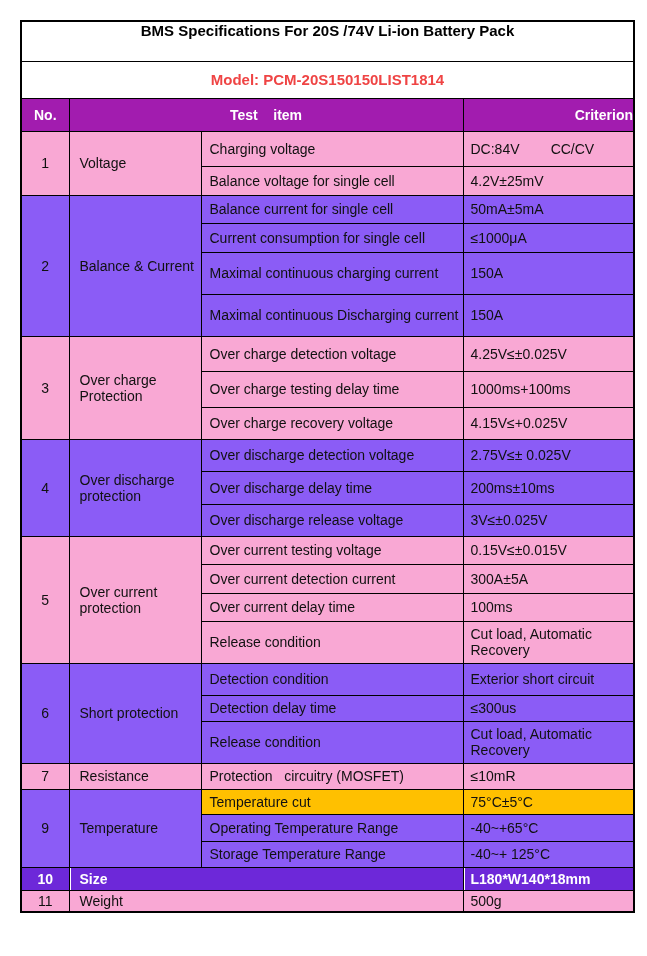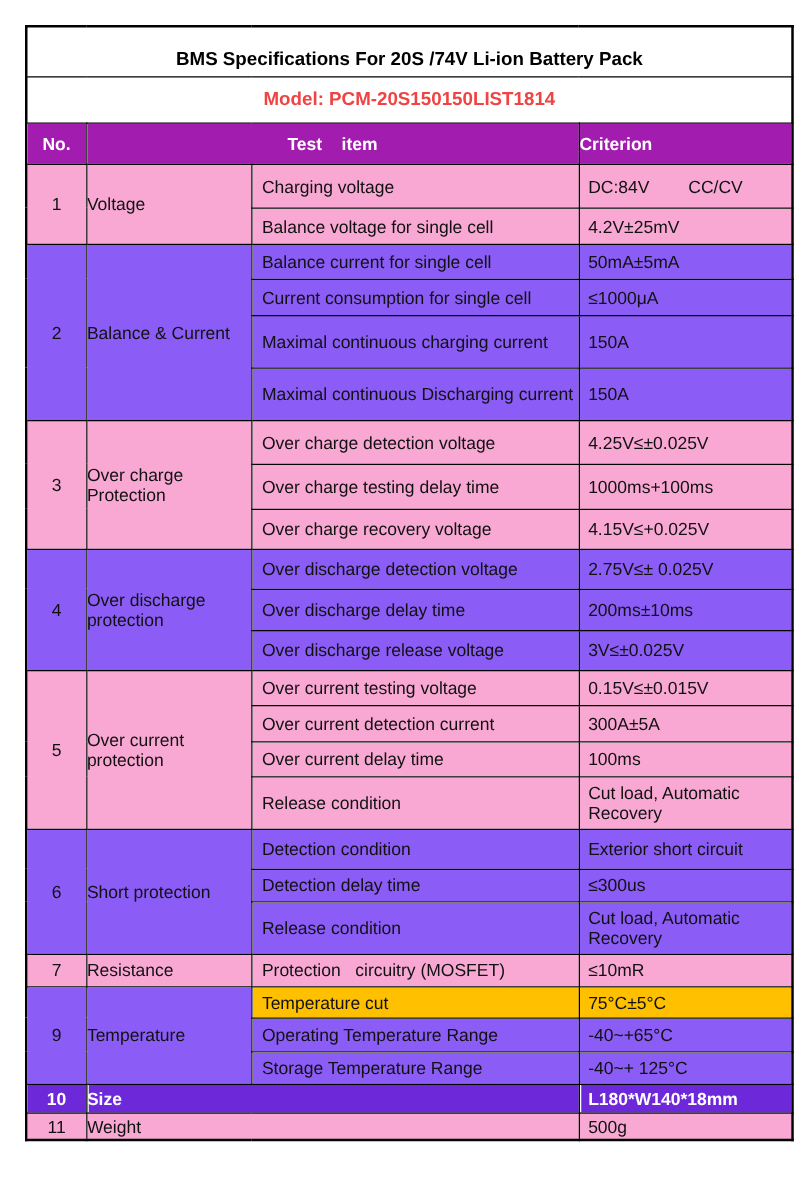--- a/index.html
+++ b/index.html
@@ -23,51 +23,51 @@
     font-size: 14px;
   }
   td, th {
     border: 1px solid #000000;
     vertical-align: middle;
     white-space: pre-wrap;
     overflow: hidden;
   }
   
   td.no   { text-align: center; }
-  td.cat  { padding-right: 4px; }
+  td.cat  { padding-left: 10px; padding-right: 4px; }
   td.item { padding-left: 8px;  padding-right: 4px; }
   td.crit { padding-left: 7px;  padding-right: 4px; }
 
   
   tr.title-row td {
     height: 40px;
     text-align: center;
     vertical-align: top;
-    padding-top: 17px;
+    padding-top: 0;
     font-size: 15px;
     font-weight: bold;
     color: #000000;
   }
   tr.model-row td {
     height: 37px;
     text-align: center;
     font-size: 15px;
     font-weight: bold;
     color: #ef4444;
   }
   tr.header-row th {
     height: 33px;
     background: #a21caf;
     color: #ffffff;
     font-weight: bold;
     font-size: 14px;
   }
   tr.header-row th.h-no   { text-align: center; }
   tr.header-row th.h-item { text-align: center; }
-  tr.header-row th.h-crit { text-align: left; padding-left: 0; }
+  tr.header-row th.h-crit { text-align: right; padding-left: 0; }
 
   
   .t-white td { background: #f9a8d4; }
   .t-blue  td { background: #8b5cf6; }
   td.orange   { background: #FFC000 !important; }
   tr.t-black td {
     background: #6d28d9;
     color: #ffffff;
     font-weight: bold;
   }

